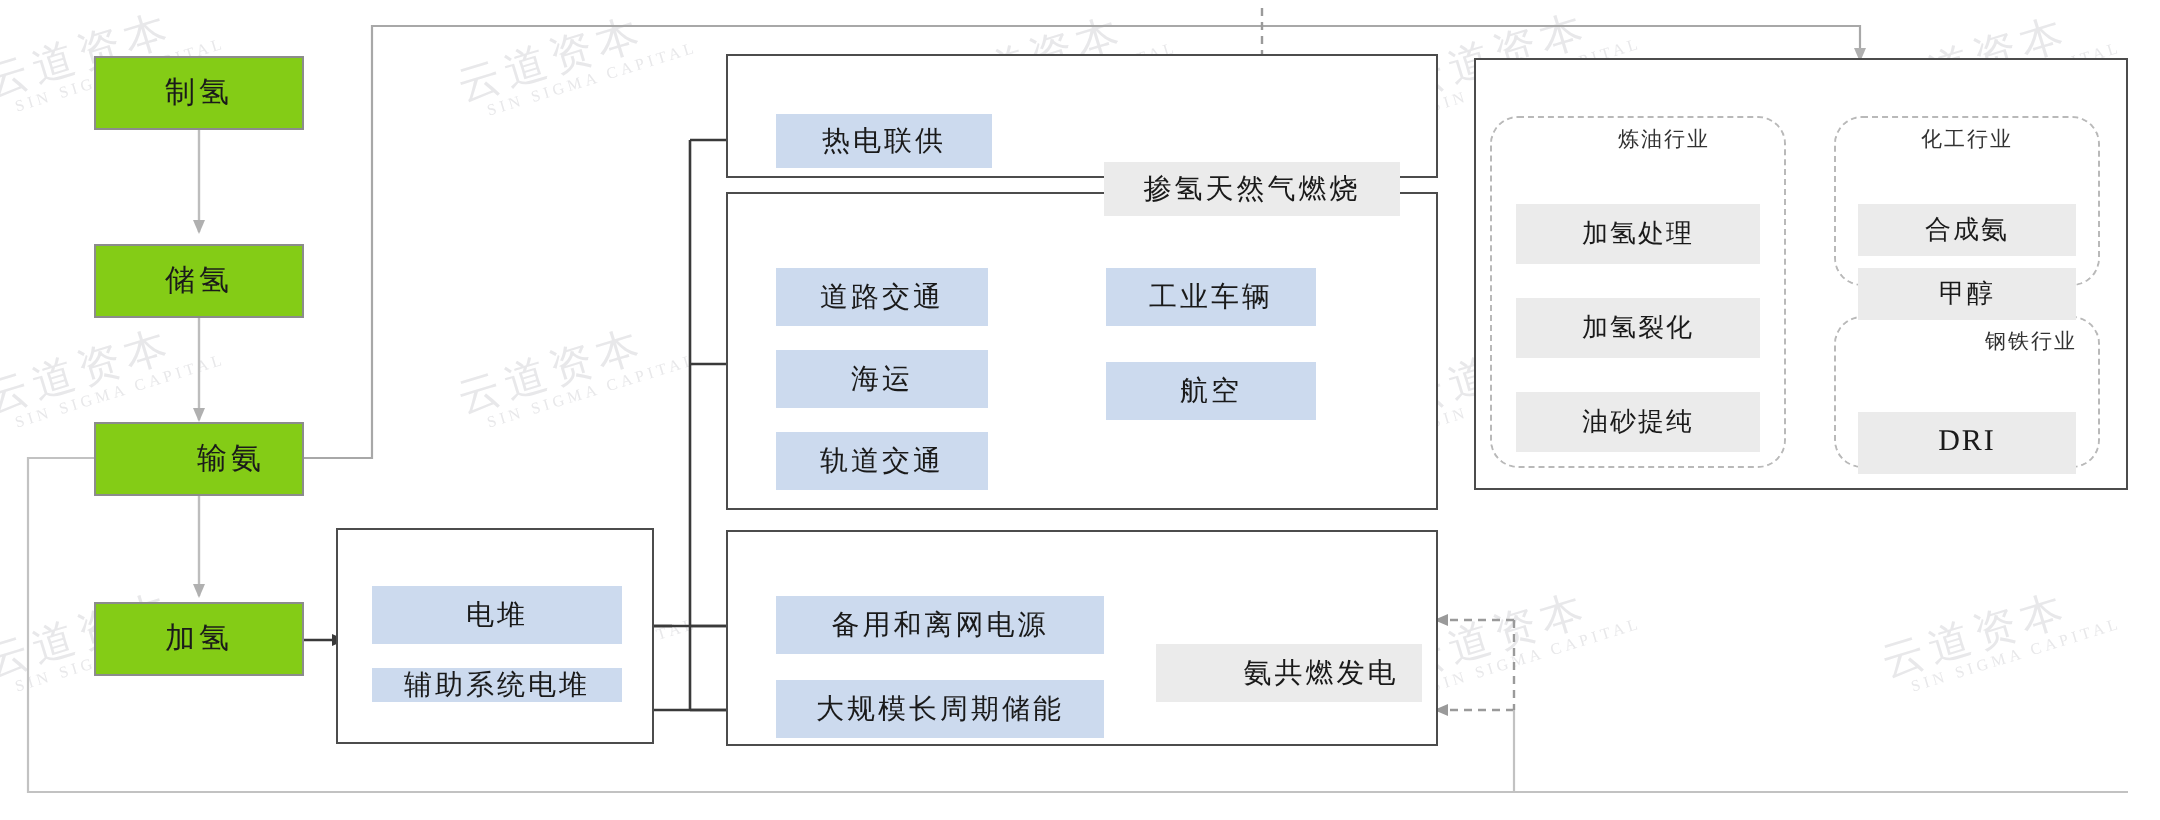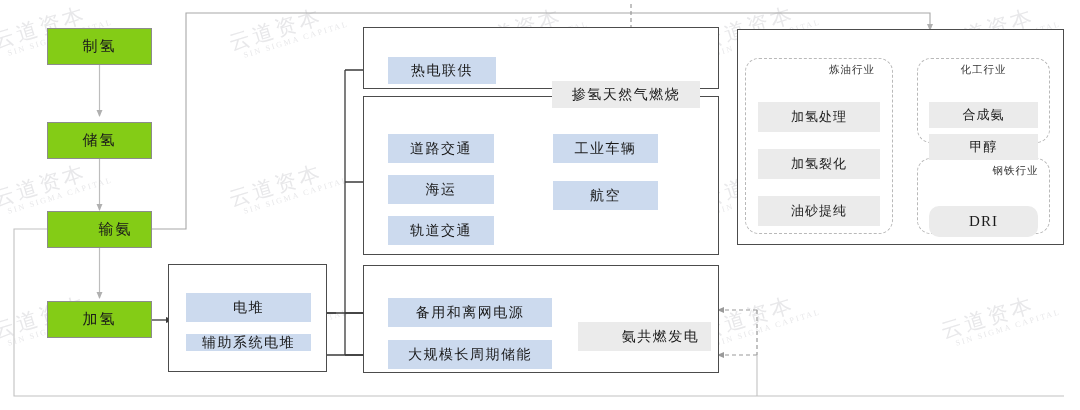--- a/index.html
+++ b/index.html
@@ -262,27 +262,27 @@
   <div class="panel" style="left:363px;top:265px;width:356px;height:108px;"></div>
   <div class="panel-title" style="left:387px;top:271px;">发电领域</div>
   <div class="chip chip-blue" style="left:388px;top:298px;width:164px;height:29px;">备用和离网电源</div>
   <div class="chip chip-blue" style="left:388px;top:340px;width:164px;height:29px;">大规模长周期储能</div>
   <div class="chip chip-gray" style="left:578px;top:298px;width:133px;height:29px;padding-left:32px;">氨共燃发电</div>
 
   <div class="panel" style="left:737px;top:29px;width:327px;height:216px;"></div>
   <div class="panel-title" style="left:760px;top:36px;">工业领域</div>
 
   <div class="subgroup" style="left:745px;top:58px;width:148px;height:176px;"></div>
-  <div class="subgroup-title" style="left:778px;top:63px;width:148px;">炼油行业</div>
+  <div class="subgroup-title" style="left:758px;top:63px;width:148px;">炼油行业</div>
   <div class="chip chip-gray chip-sm" style="left:758px;top:78px;width:122px;height:30px;">加氢处理</div>
   <div class="chip chip-gray chip-sm" style="left:758px;top:125px;width:122px;height:30px;">加氢裂化</div>
   <div class="chip chip-gray chip-sm" style="left:758px;top:172px;width:122px;height:30px;">油砂提纯</div>
 
   <div class="subgroup" style="left:917px;top:58px;width:133px;height:85px;"></div>
   <div class="subgroup-title" style="left:917px;top:63px;width:133px;">化工行业</div>
   <div class="chip chip-gray chip-sm" style="left:929px;top:78px;width:109px;height:26px;">合成氨</div>
   <div class="chip chip-gray chip-sm" style="left:929px;top:110px;width:109px;height:26px;">甲醇</div>
 
   <div class="subgroup" style="left:917px;top:158px;width:133px;height:76px;"></div>
   <div class="subgroup-title" style="left:949px;top:164px;width:133px;">钢铁行业</div>
-  <div class="chip chip-gray chip-sm" style="left:929px;top:182px;width:109px;height:31px;font-size:15px;border-radius:10px;">DRI</div>
+  <div class="chip chip-gray chip-sm" style="left:929px;top:182px;width:109px;height:31px;font-size:15px;">DRI</div>
 
 </div>
 
 </body></html>

